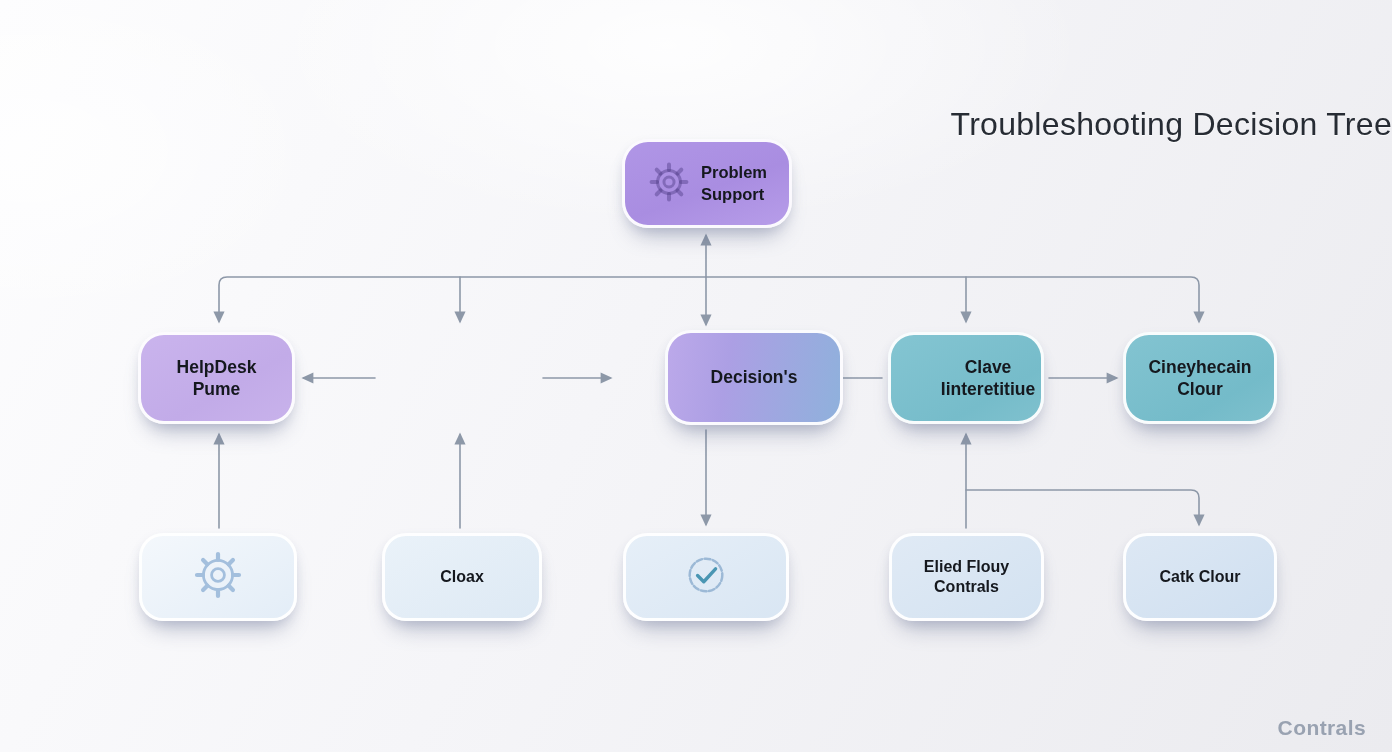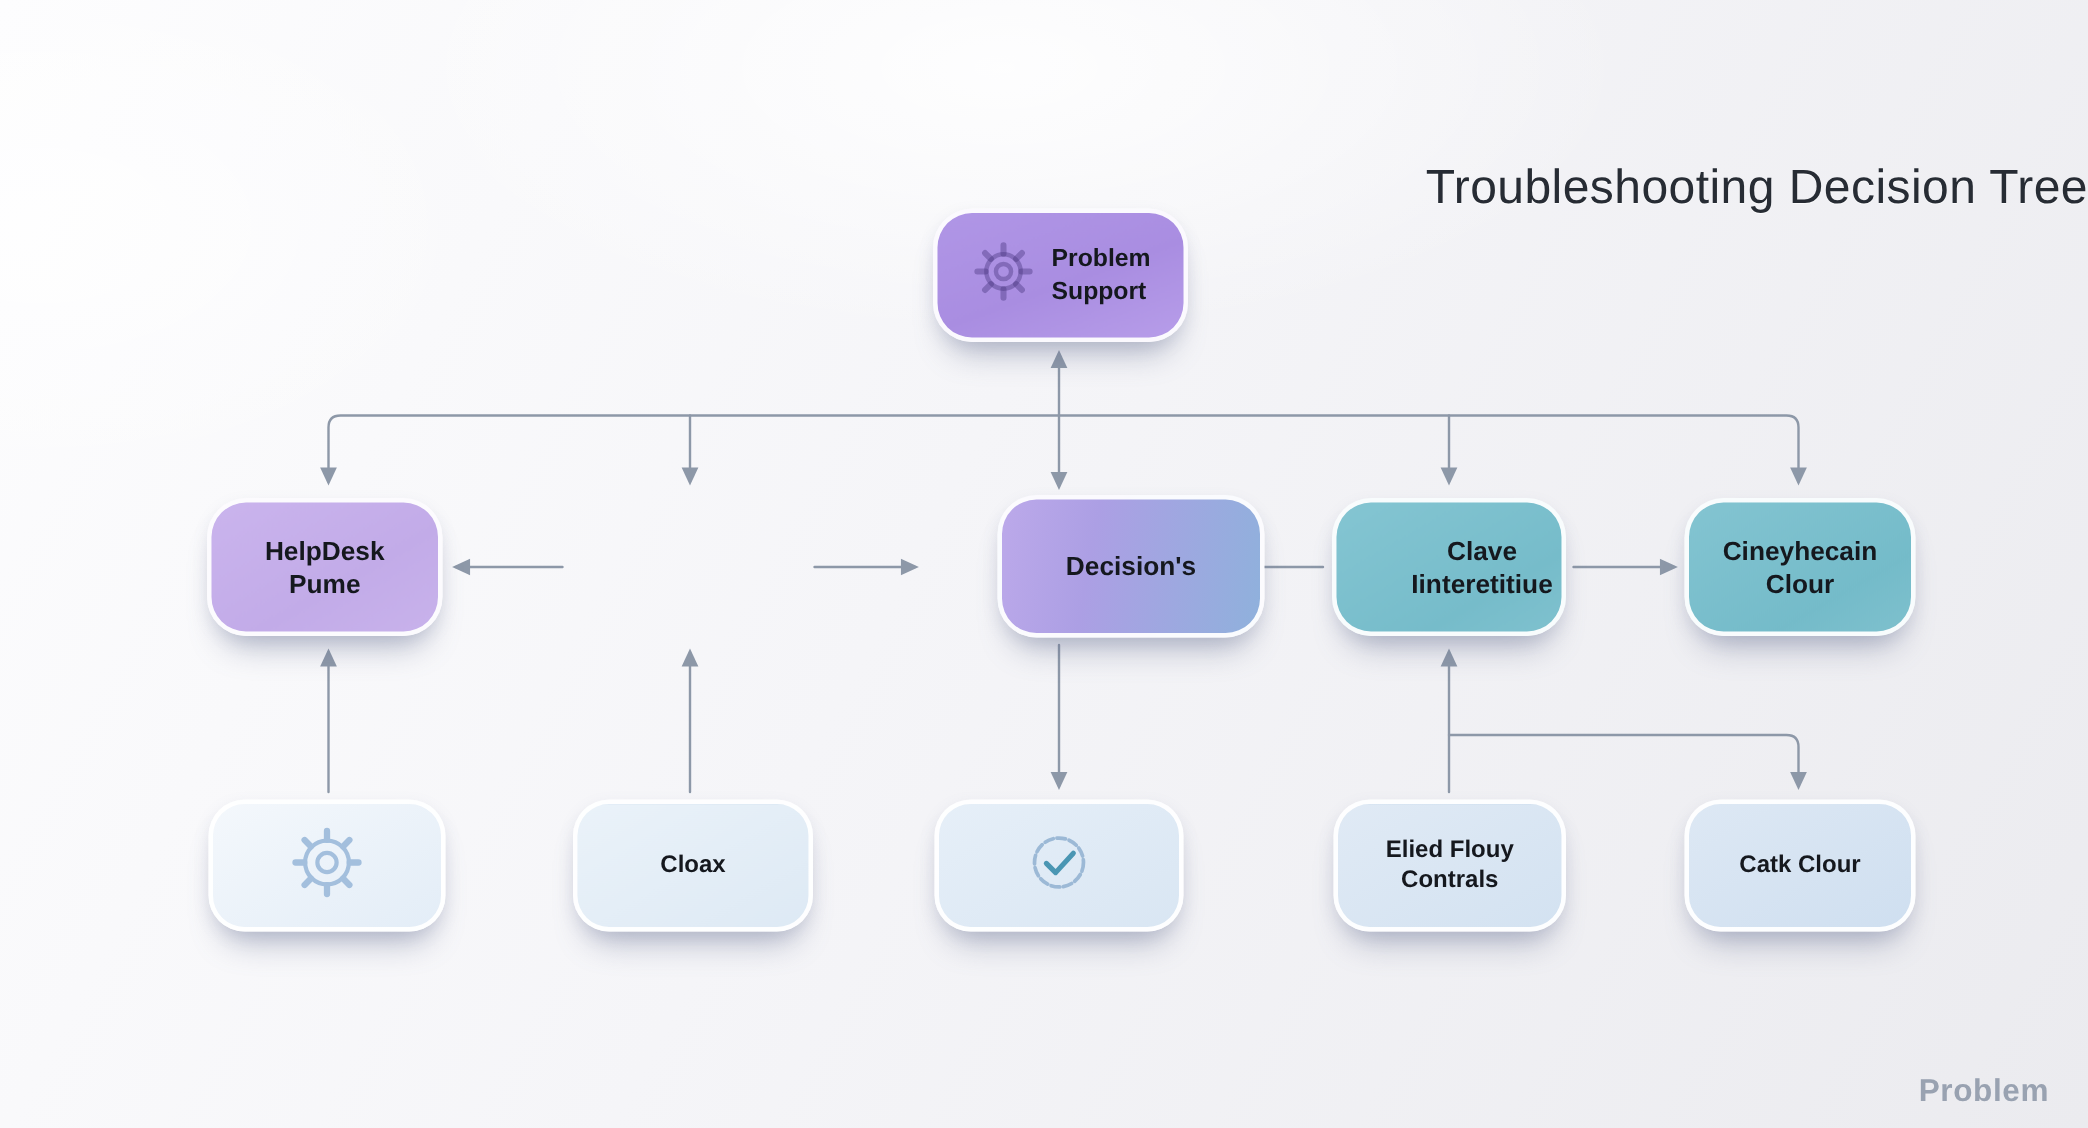--- a/index.html
+++ b/index.html
@@ -159,14 +159,14 @@
       </svg>
     </span>
   </div>
   <div class="node bot node-b3">
     <span class="label">Elied Flouy Contrals</span>
   </div>
   <div class="node bot node-b4">
     <span class="label">Catk Clour</span>
   </div>
 
-  <div class="watermark">Problem</div>
+  <div class="watermark">Contrals</div>
 </div>
 
 </body></html>

